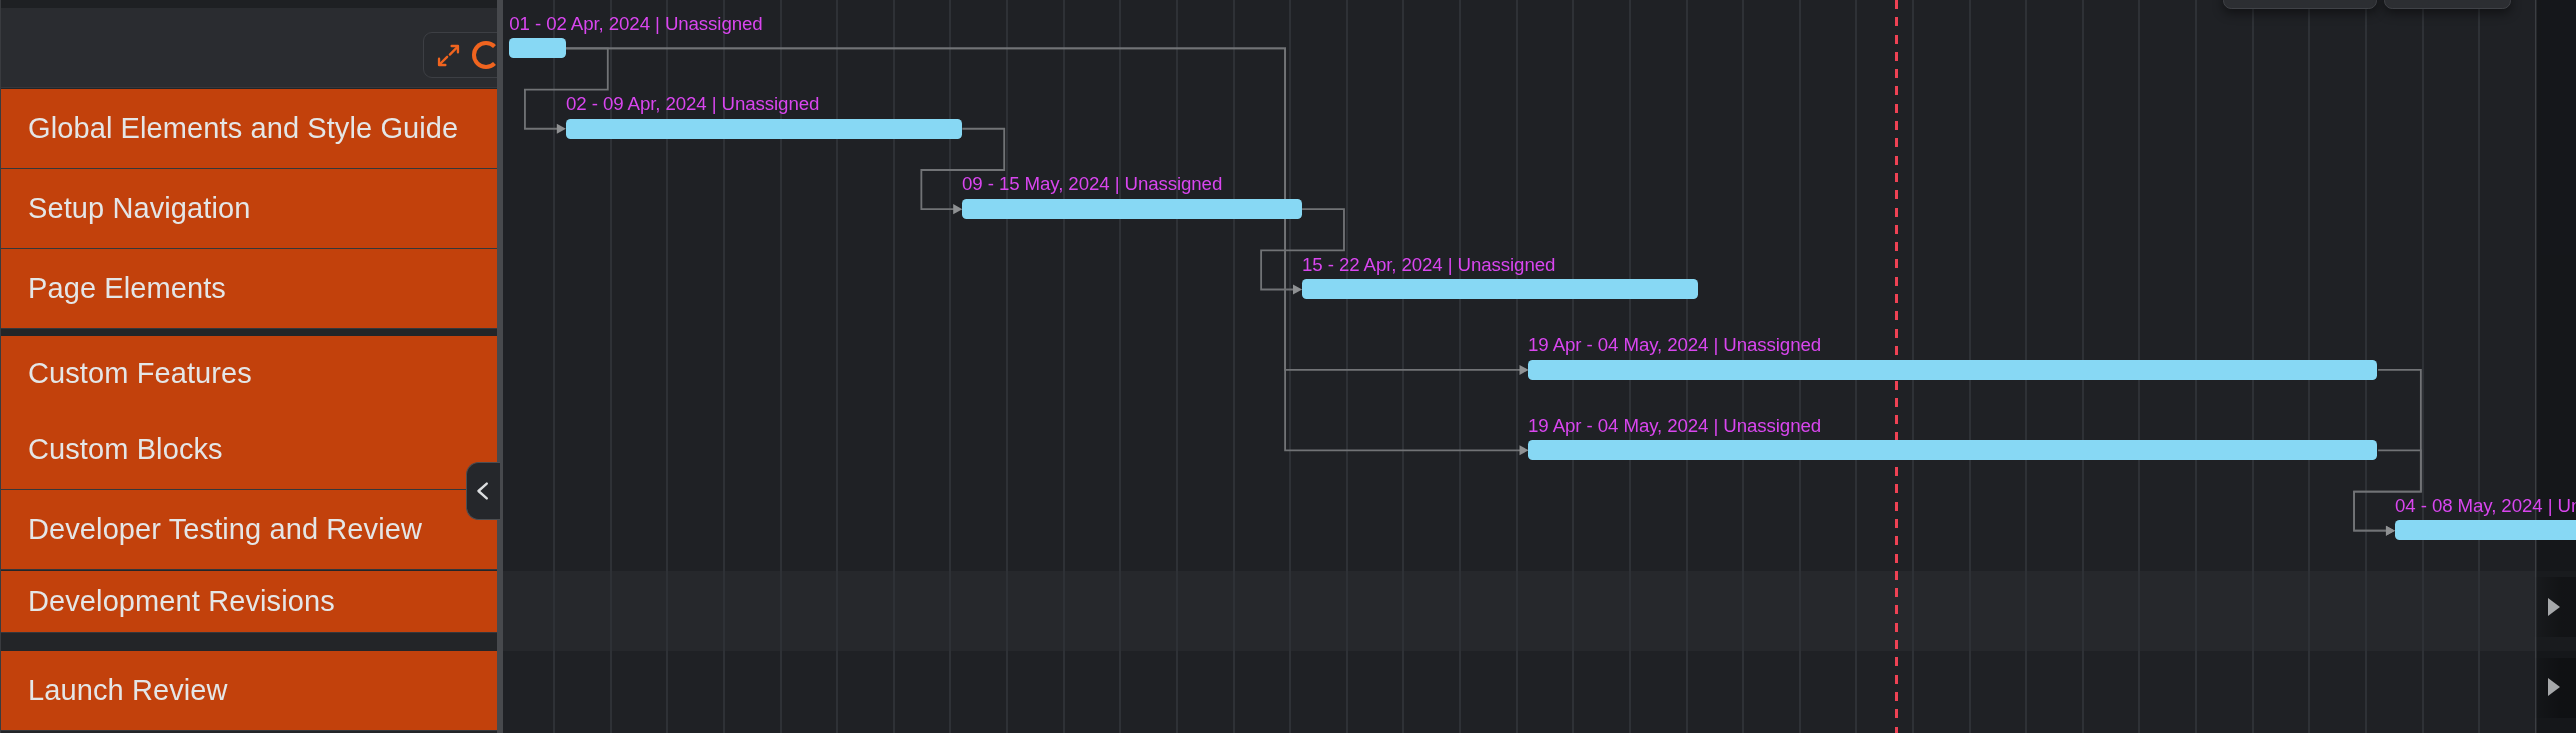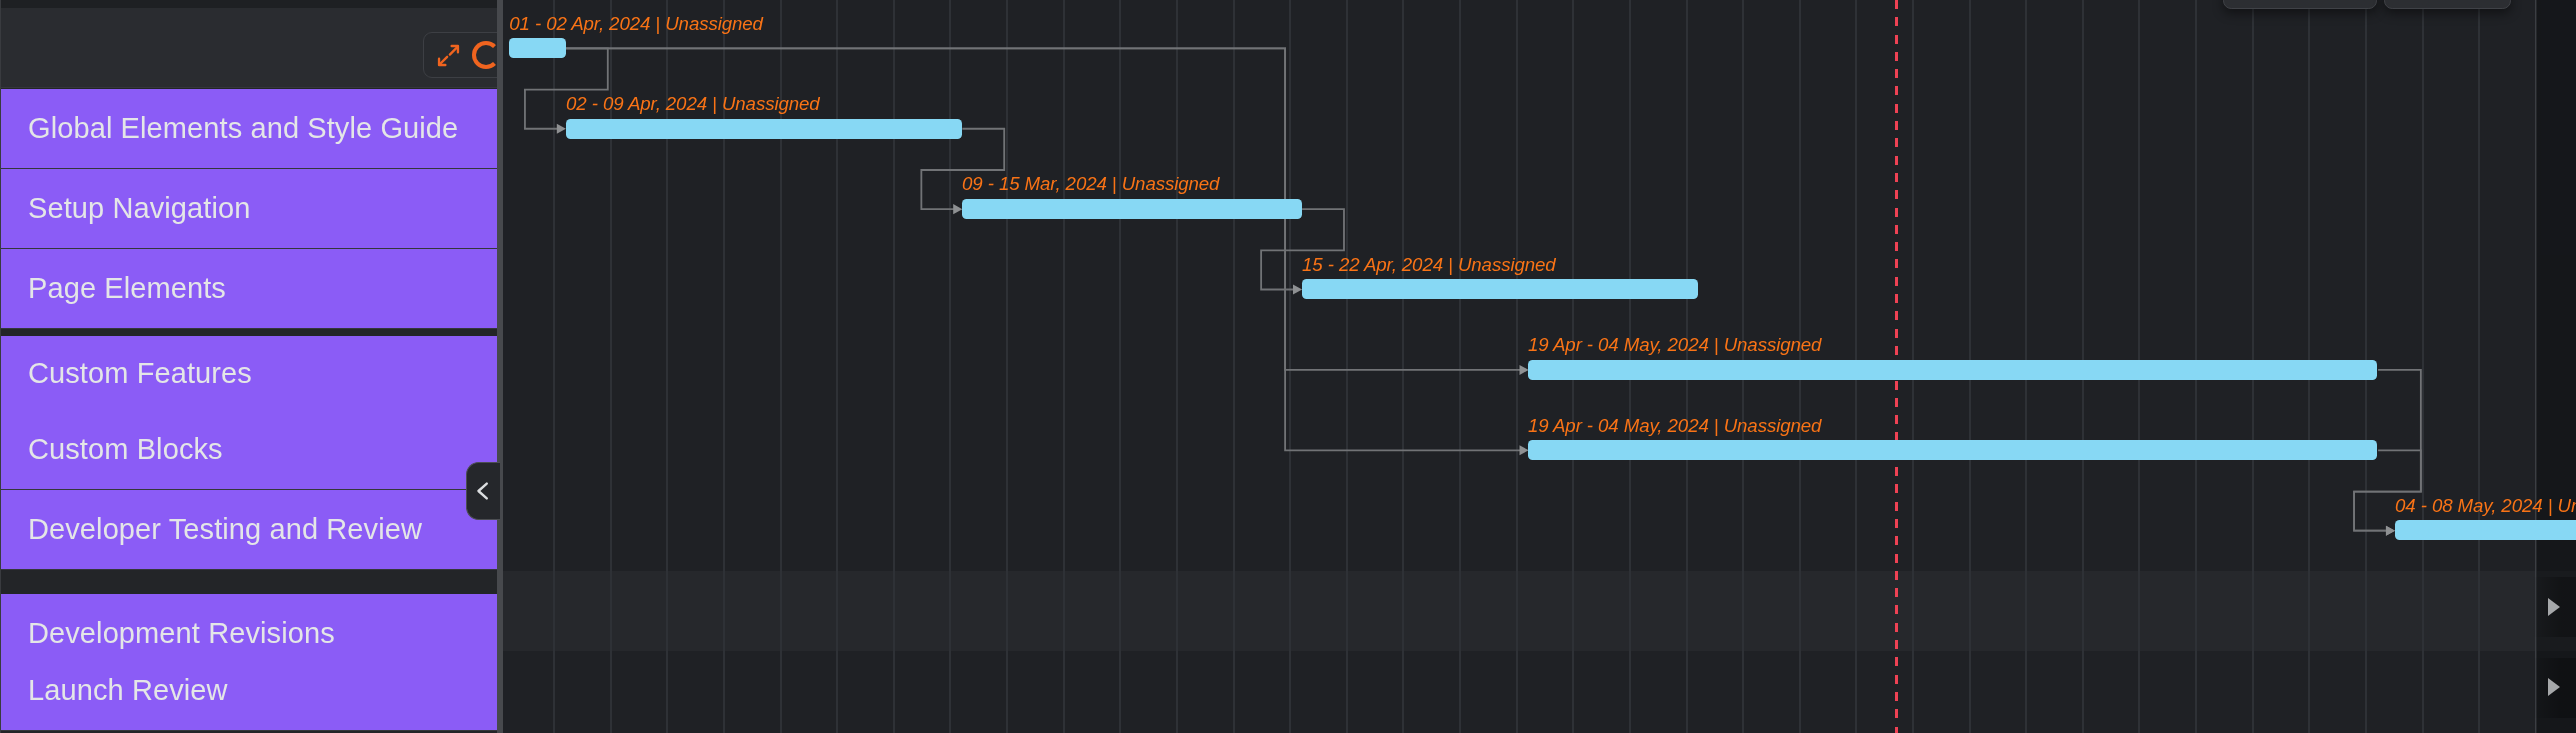--- a/index.html
+++ b/index.html
@@ -14,21 +14,21 @@
     position:absolute;left:0;top:0;width:497px;height:734px;
     background:#232528;overflow:hidden;z-index:4;
     border-left:1.8px solid #393b3f;box-sizing:border-box;
   }
   .sidebar-top{
     position:absolute;left:0;top:0;width:497px;height:8.2px;
     background:#1e2023;border-bottom:1.8px solid #3a3c40;box-sizing:content-box;
   }
   .side-row{
     position:absolute;left:0;width:497px;box-sizing:border-box;
-    border-bottom:1.8px solid #35373b;background:#8b5cf6;
+    border-bottom:1.8px solid #35373b;background:#c2410c;
     display:flex;align-items:center;padding-left:27px;
     font-size:29px;color:#e4e6e7;letter-spacing:0.1px;cursor:pointer;
   }
   .side-row.hovered{background:#2a2c30;}
   .side-row .task-label{white-space:nowrap;overflow:hidden;}
   .side-row.hovered .task-label{
     width:437px;
     -webkit-mask-image:linear-gradient(90deg,#000 0,#000 350px,rgba(0,0,0,0) 421px);
     mask-image:linear-gradient(90deg,#000 0,#000 350px,rgba(0,0,0,0) 421px);
   }
@@ -57,22 +57,22 @@
   .gridline.last{background:#3c3e43;}
   .row-band{position:absolute;left:0;width:2074px;height:80px;background:#26282c;z-index:0;}
   #dep-svg{position:absolute;left:0;top:0;z-index:2;}
   .today-line{
     position:absolute;top:0;bottom:0;width:2.7px;z-index:3;
     background:repeating-linear-gradient(180deg,#ee4254 0 9px,transparent 9px 17.3px);
   }
   .right-shade{position:absolute;top:0;bottom:0;width:40px;right:0;background:rgba(8,10,13,0.42);z-index:2;}
   .bar{position:absolute;height:20px;background:#87d8f4;border-radius:4.6px;z-index:4;cursor:pointer;}
   .bar-label{
-    position:absolute;font-size:18.7px;color:#f97316;white-space:nowrap;
-    letter-spacing:-0.1px;z-index:4;font-style:italic;
+    position:absolute;font-size:18.7px;color:#d946ef;white-space:nowrap;
+    letter-spacing:-0.1px;z-index:4;
   }
   .of-shade{
     position:absolute;right:0;width:44px;height:60px;z-index:5;
     background:linear-gradient(90deg,rgba(0,0,0,0) 0%,rgba(0,0,0,0.28) 65%);
   }
   .of-arrow{
     position:absolute;width:0;height:0;z-index:6;cursor:pointer;
     border-left:12.7px solid #a6a8aa;border-top:9px solid transparent;border-bottom:9px solid transparent;
   }
   .top-card{
@@ -113,21 +113,21 @@
         </div>
         <div class="side-row" style="top: 336px; height: 76px;">
           <span class="task-label">Custom Features</span>
         </div>
         <div class="side-row" style="top: 410px; height: 80px;">
           <span class="task-label">Custom Blocks</span>
         </div>
         <div class="side-row" style="top: 490px; height: 80px;">
           <span class="task-label">Developer Testing and Review</span>
         </div>
-        <div class="side-row" style="top: 594px; height: 80px; text-align: center;">
+        <div class="side-row" style="top: 571px; height: 62px; text-align: center;">
           <span class="task-label">Development Revisions</span>
         </div>
         <div class="side-row" style="top: 651px; height: 80px;">
           <span class="task-label">Launch Review</span>
         </div>
       </div>
   </div>
 
   <div id="divider"></div>
 
@@ -189,21 +189,21 @@
         <path d="M2060.6000000000004 406.2 H2107.6000000000004 V539.8 H2034.2599999999998 V582.8 H2071.2599999999998" fill="none" stroke="#717376" stroke-width="2"></path>
         <polygon points="2069.2599999999998,577.3 2079.2599999999998,582.8 2069.2599999999998,588.3" fill="#8e9092"></polygon>
         <path d="M2060.6000000000004 494.5 H2107.6000000000004 V539.8 H2034.2599999999998 V582.8 H2071.2599999999998" fill="none" stroke="#717376" stroke-width="2"></path>
         <polygon points="2069.2599999999998,577.3 2079.2599999999998,582.8 2069.2599999999998,588.3" fill="#8e9092"></polygon>
       </svg>
       <div class="today-line" style="left: 1393px;"></div>
       <div class="bar-label" style="left: 7.3px; top: 12.7px;">01 - 02 Apr, 2024 | Unassigned</div>
       <div class="bar" style="left: 7.3px; top: 38px; width: 57px;"></div>
       <div class="bar-label" style="left: 64px; top: 93px;">02 - 09 Apr, 2024 | Unassigned</div>
       <div class="bar" style="left: 64px; top: 119px; width: 396px;"></div>
-      <div class="bar-label" style="left: 460px; top: 173px;">09 - 15 Mar, 2024 | Unassigned</div>
+      <div class="bar-label" style="left: 460px; top: 173px;">09 - 15 May, 2024 | Unassigned</div>
       <div class="bar" style="left: 460px; top: 199px; width: 340px;"></div>
       <div class="bar-label" style="left: 800px; top: 254px;">15 - 22 Apr, 2024 | Unassigned</div>
       <div class="bar" style="left: 800px; top: 279px; width: 396px;"></div>
       <div class="bar-label" style="left: 1026px; top: 334px;">19 Apr - 04 May, 2024 | Unassigned</div>
       <div class="bar" style="left: 1026px; top: 360px; width: 849px;"></div>
       <div class="bar-label" style="left: 1026px; top: 415px;">19 Apr - 04 May, 2024 | Unassigned</div>
       <div class="bar" style="left: 1026px; top: 440px; width: 849px;"></div>
       <div class="bar-label" style="left: 1893px; top: 495px;">04 - 08 May, 2024 | Unassigned</div>
       <div class="bar" style="left: 1893px; top: 520px; width: 221px;"></div>
       <div class="right-shade"></div>

